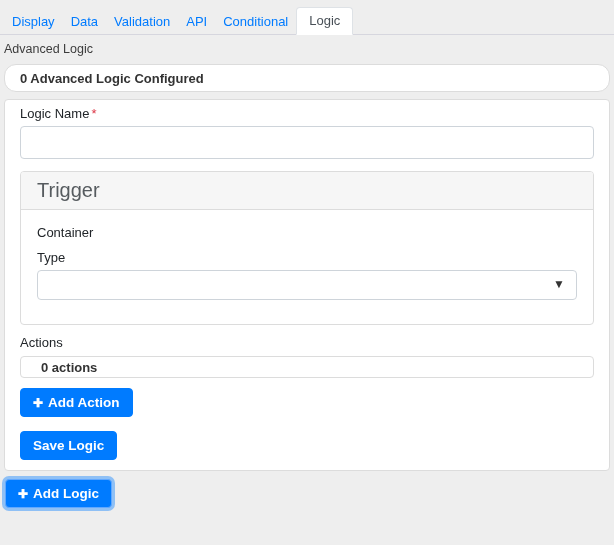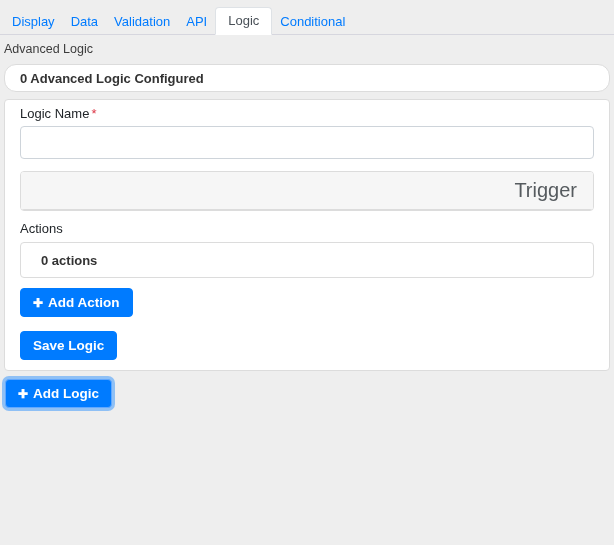--- a/index.html
+++ b/index.html
@@ -106,21 +106,20 @@
     border-radius: 4px;
     overflow: hidden;
   }
   .trigger-header {
     background: #f6f6f6;
     border-bottom: 1px solid #dcdcdc;
     padding: 7px 16px 7px 16px;
     font-size: 20px;
     line-height: 23px;
     color: #565b5f;
-    text-align: right;
   }
   .trigger-body { padding: 16px 16px 24px 16px; }
   .trigger-body .container-label { margin-bottom: 11px; }
   .trigger-body .type-label { margin-bottom: 5px; }
 
   .select-box {
     position: relative;
     width: 100%;
     height: 30px;
     border: 1px solid #ced4da;
@@ -140,21 +139,21 @@
     transform: translateY(-56%);
     font-size: 12px;
     color: #333;
     pointer-events: none;
   }
 
   .actions-label { margin-top: 11px; margin-bottom: 6px; }
   .actions-summary {
     border: 1px solid #dcdcdc;
     border-radius: 4px;
-    height: 36px;
+    height: 22px;
     display: flex;
     align-items: center;
     padding-left: 20px;
     font-size: 13px;
     font-weight: bold;
     color: #333333;
     background: #fff;
   }
 
   
@@ -187,39 +186,47 @@
 <body>
 
 <div class="page">
 
 
   <div class="tab-bar">
     <div class="tab">Display</div>
     <div class="tab">Data</div>
     <div class="tab">Validation</div>
     <div class="tab">API</div>
+    <div class="tab">Conditional</div>
     <div class="tab active">Logic</div>
-    <div class="tab">Conditional</div>
   </div>
 
   <div class="section-label">Advanced Logic</div>
 
   <div class="summary-card">
     <span>0 Advanced Logic Configured</span>
   </div>
 
   <div class="edit-card">
 
     <div class="field-label">
       <span>Logic Name</span><span class="required-mark">*</span>
     </div>
     <input class="text-input" type="text" value="" style="">
 
     <div class="trigger-panel">
       <div class="trigger-header">Trigger</div>
+      <div class="trigger-body">
+        <div class="field-label container-label">Container</div>
+        <div class="field-label type-label">Type</div>
+        <div class="select-box">
+          <span></span>
+          <span class="select-caret">▼</span>
+        </div>
+      </div>
     </div>
 
     <div class="field-label actions-label">Actions</div>
 
     <div class="actions-summary">
       <span>0 actions</span>
     </div>
 
     <div>
       <button class="btn btn-add-action">

